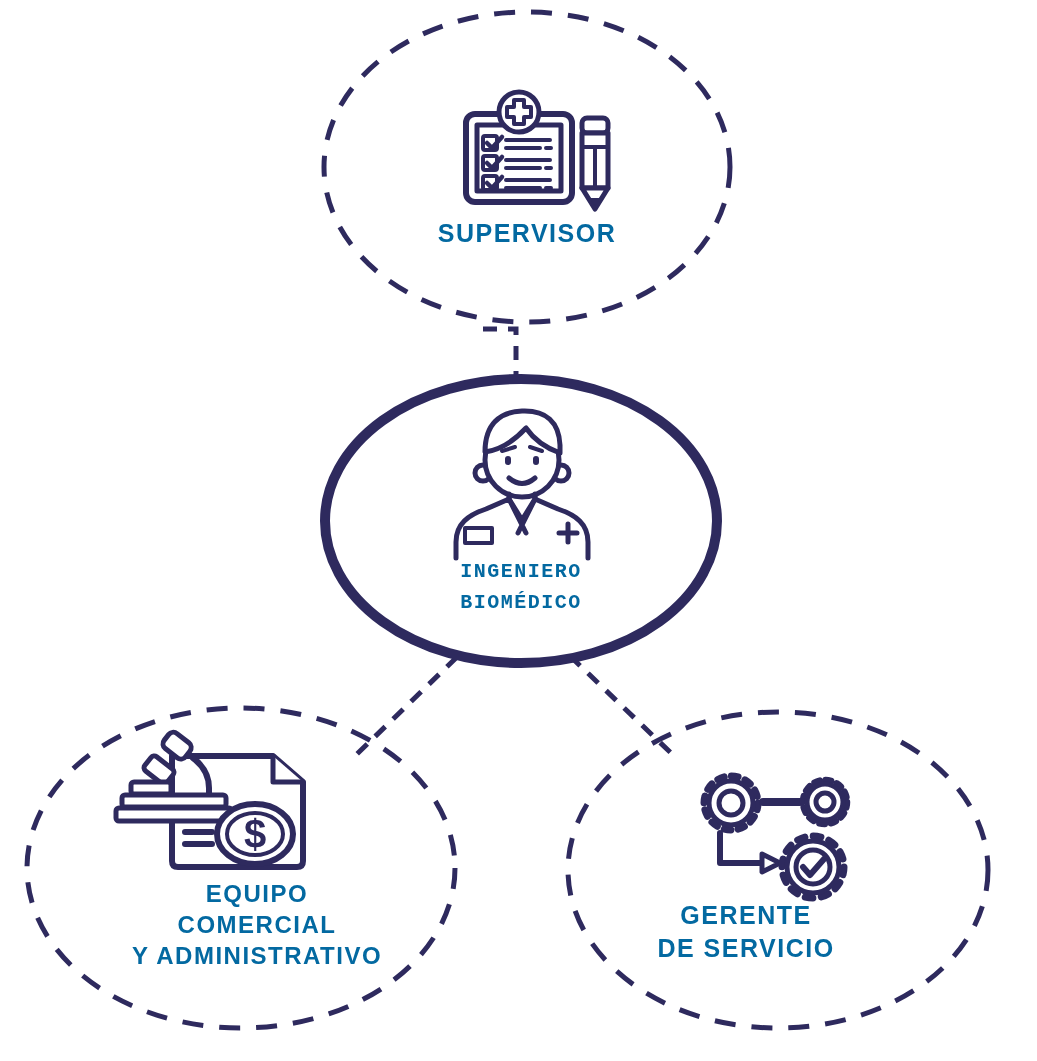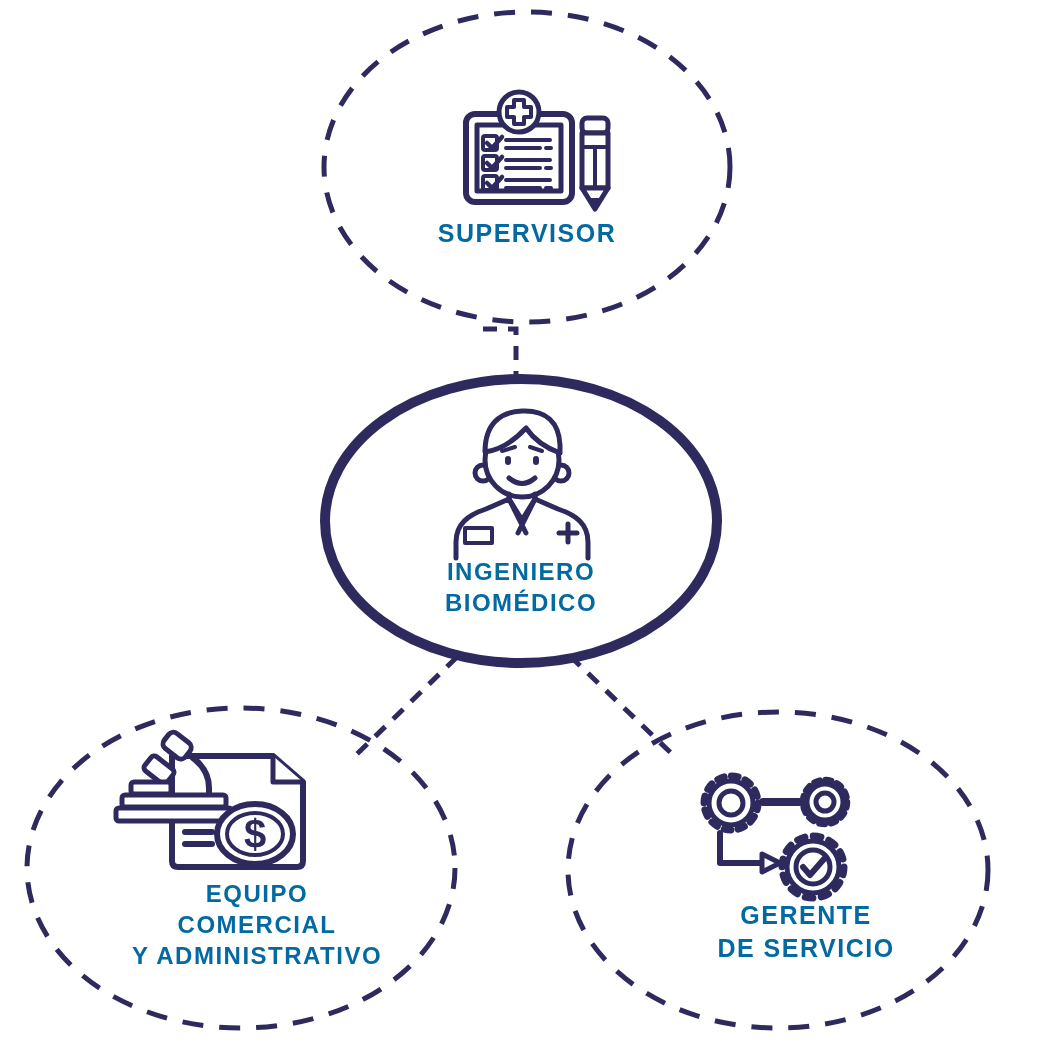--- a/index.html
+++ b/index.html
@@ -14,23 +14,23 @@
   .node-label{
     position:absolute;
     font-weight:bold;
     color:#0369a1;
     text-align:center;
     white-space:pre-line;
     letter-spacing:1.5px;
     -webkit-user-select:none;user-select:none;
   }
   .label-supervisor{left:327px;top:218px;width:400px;font-size:25px;line-height:30px;}
-  .label-ingeniero{left:321px;top:556px;width:400px;font-size:24px;line-height:31px;}
+  .label-ingeniero{left:321px;top:556px;width:400px;font-size:20px;line-height:31px;font-family:Liberation Mono, monospace;}
   .label-equipo{left:32px;top:878px;width:450px;font-size:24px;line-height:31px;}
-  .label-gerente{left:596px;top:899px;width:420px;font-size:25px;line-height:33px;}
+  .label-gerente{left:536px;top:899px;width:420px;font-size:25px;line-height:33px;}
 
   .stroke{stroke:#2e2a5e;fill:none;stroke-linecap:round;stroke-linejoin:round;}
   .fillw{fill:#ffffff;}
   .filln{fill:#2e2a5e;stroke:none;}
   .dashed-circle{stroke:#2e2a5e;fill:none;stroke-width:5;stroke-dasharray:21 16;}
   .solid-circle{stroke:#2e2a5e;fill:none;stroke-width:10;}
   .edge{stroke:#2e2a5e;fill:none;stroke-width:5;stroke-dasharray:14 11;}
   .coin-glyph{
     font-family:"Liberation Sans",sans-serif;
     font-weight:bold;font-size:40px;

